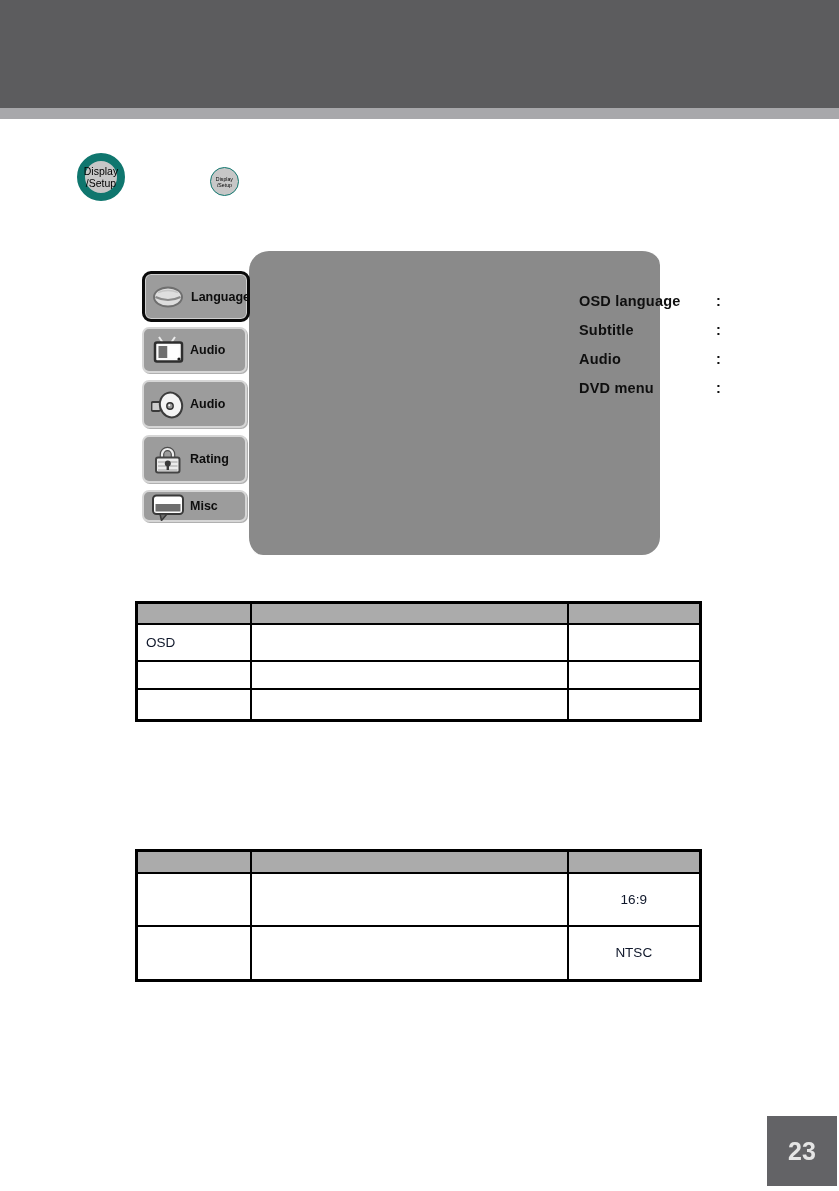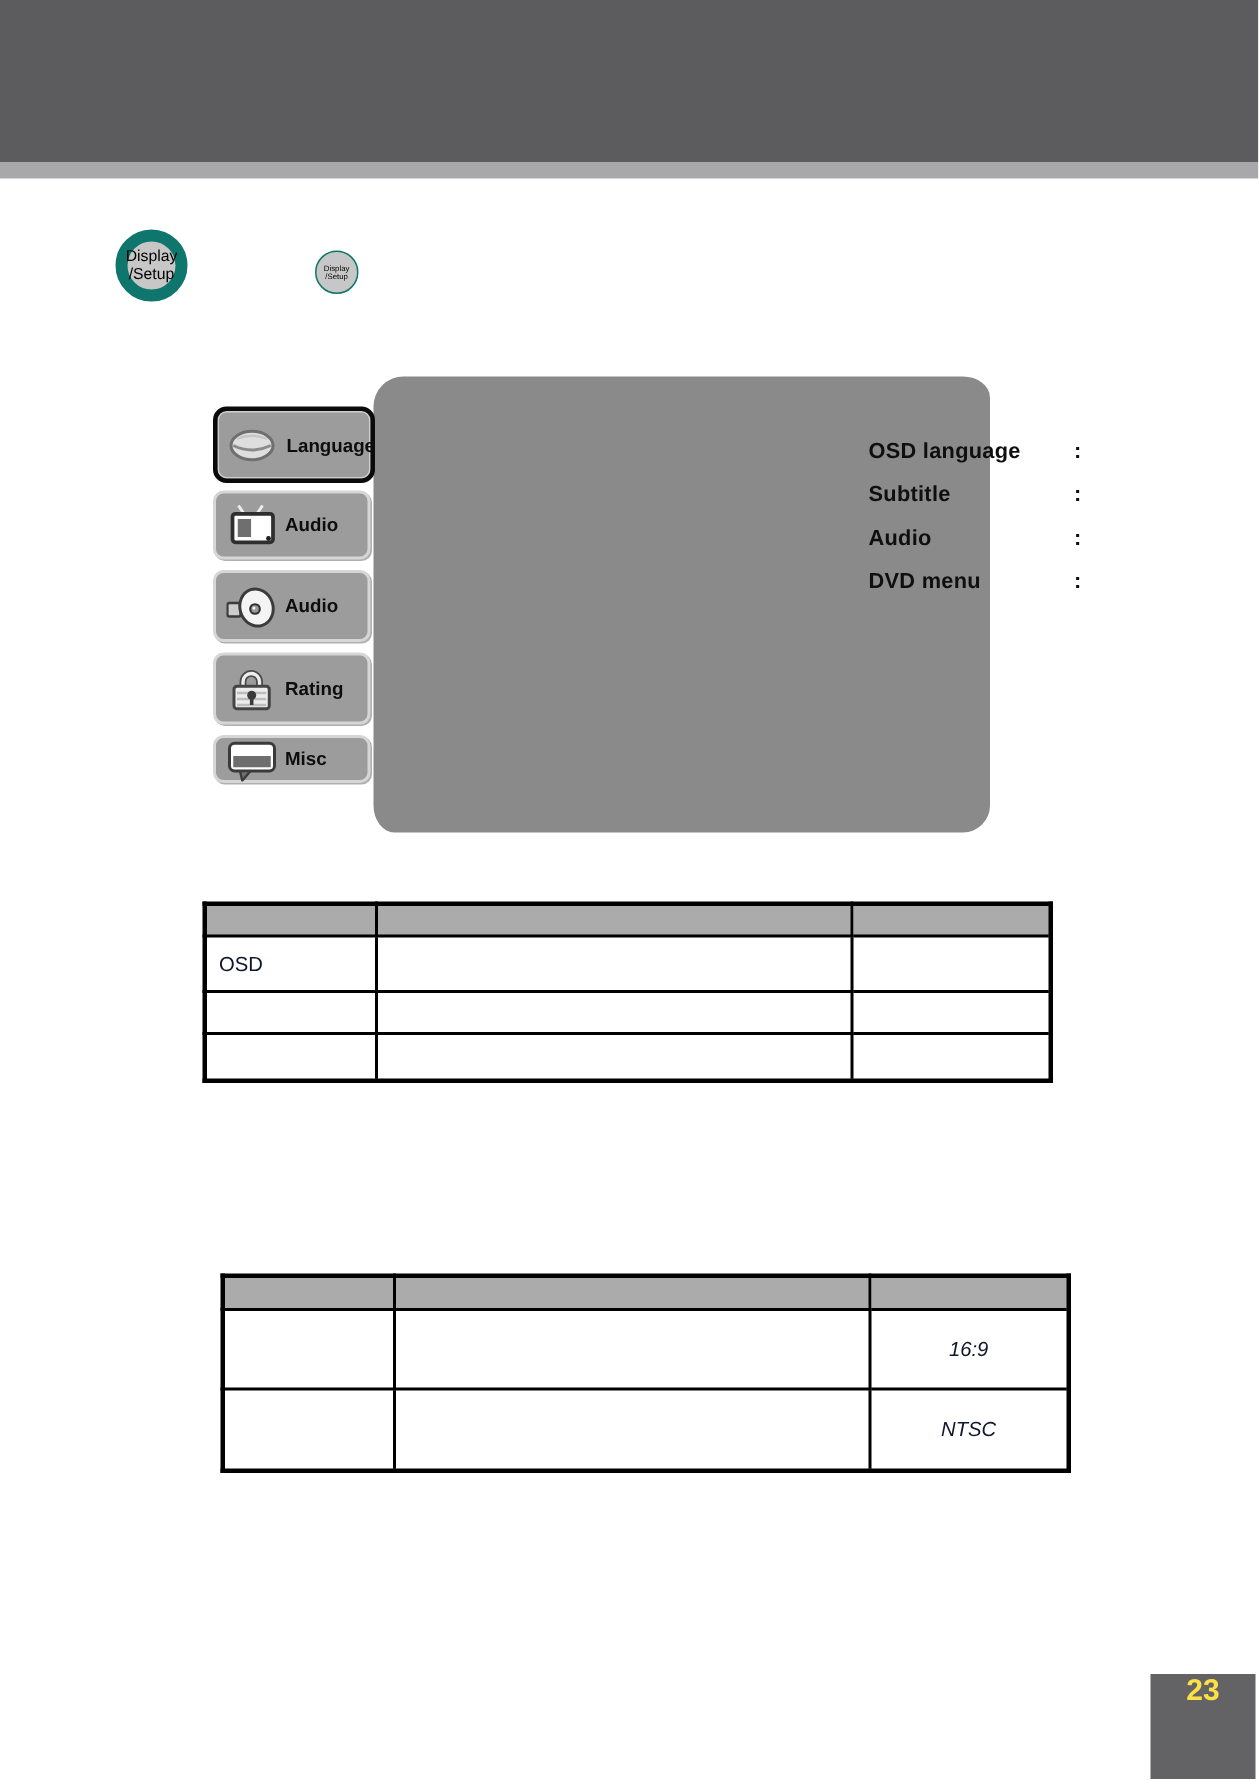--- a/index.html
+++ b/index.html
@@ -44,29 +44,29 @@
     box-shadow:inset 0 0 0 1px #cfcfcf;
   }
   .tab-label { font-size:12.5px; font-weight:bold; color:#0d0d0d; white-space:nowrap; }
   .tab-icon { display:inline-flex; width:34px; height:30px; flex:0 0 auto; }
 
   
   .ref-table { position:absolute; border-collapse:collapse; table-layout:fixed; background:#fff; border:3px solid #000; }
   .ref-table th, .ref-table td { border:2px solid #000; font-size:13.5px; font-weight:normal; color:#0f172a; padding:0 8px; overflow:hidden; }
   .ref-table thead th { background:#ababab; }
   .t1 { left:135px; top:601px; width:564px; }
-  .t2 { left:147px; top:849px; width:564px;font-style:italic; }
+  .t2 { left:135px; top:849px; width:564px; }
   .cell-center { text-align:center; }
   .cell-left { text-align:left; }
 
   
   .page-number-box {
     position:absolute; left:767px; top:1116px; width:70px; height:70px; background:#636366;
-    display:flex; align-items:flex-start; justify-content:center;
-    color:#fde047; font-size:20px; font-weight:bold;
+    display:flex; align-items:center; justify-content:center;
+    color:#e5e5e5; font-size:25px; font-weight:bold;
   }
 </style>
 </head>
 <body>
 
 <div class="page">
 
   <div class="header-band"></div>
   <div class="header-strip"></div>
 

